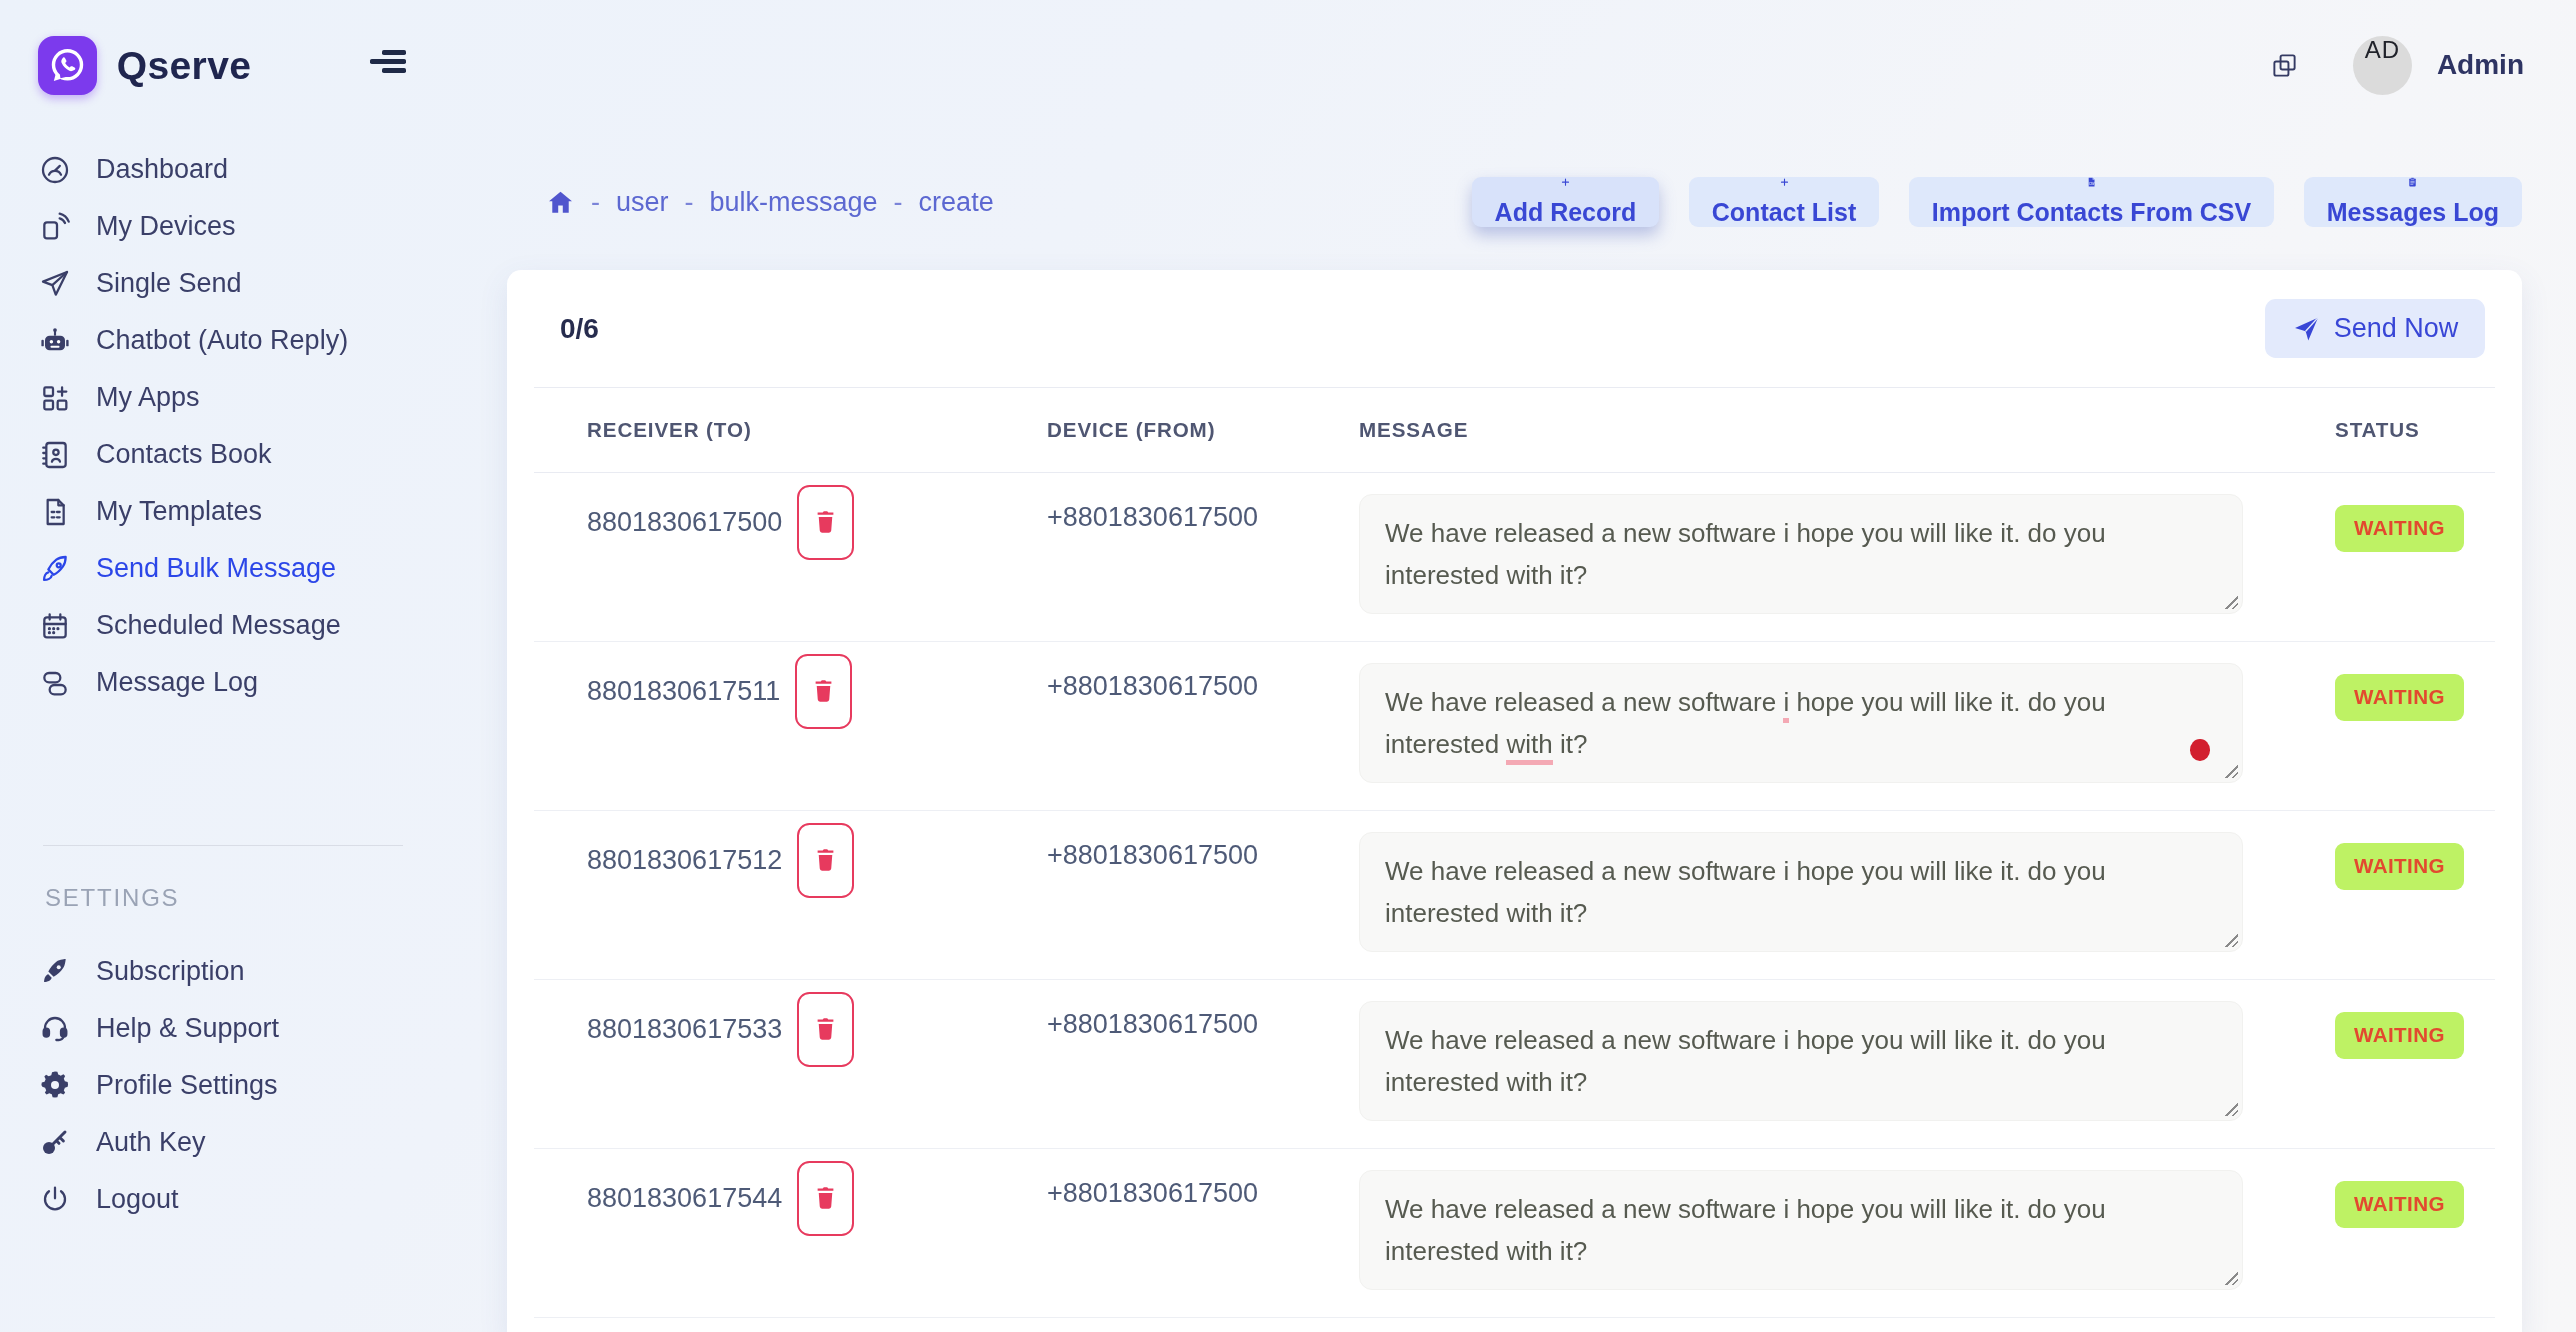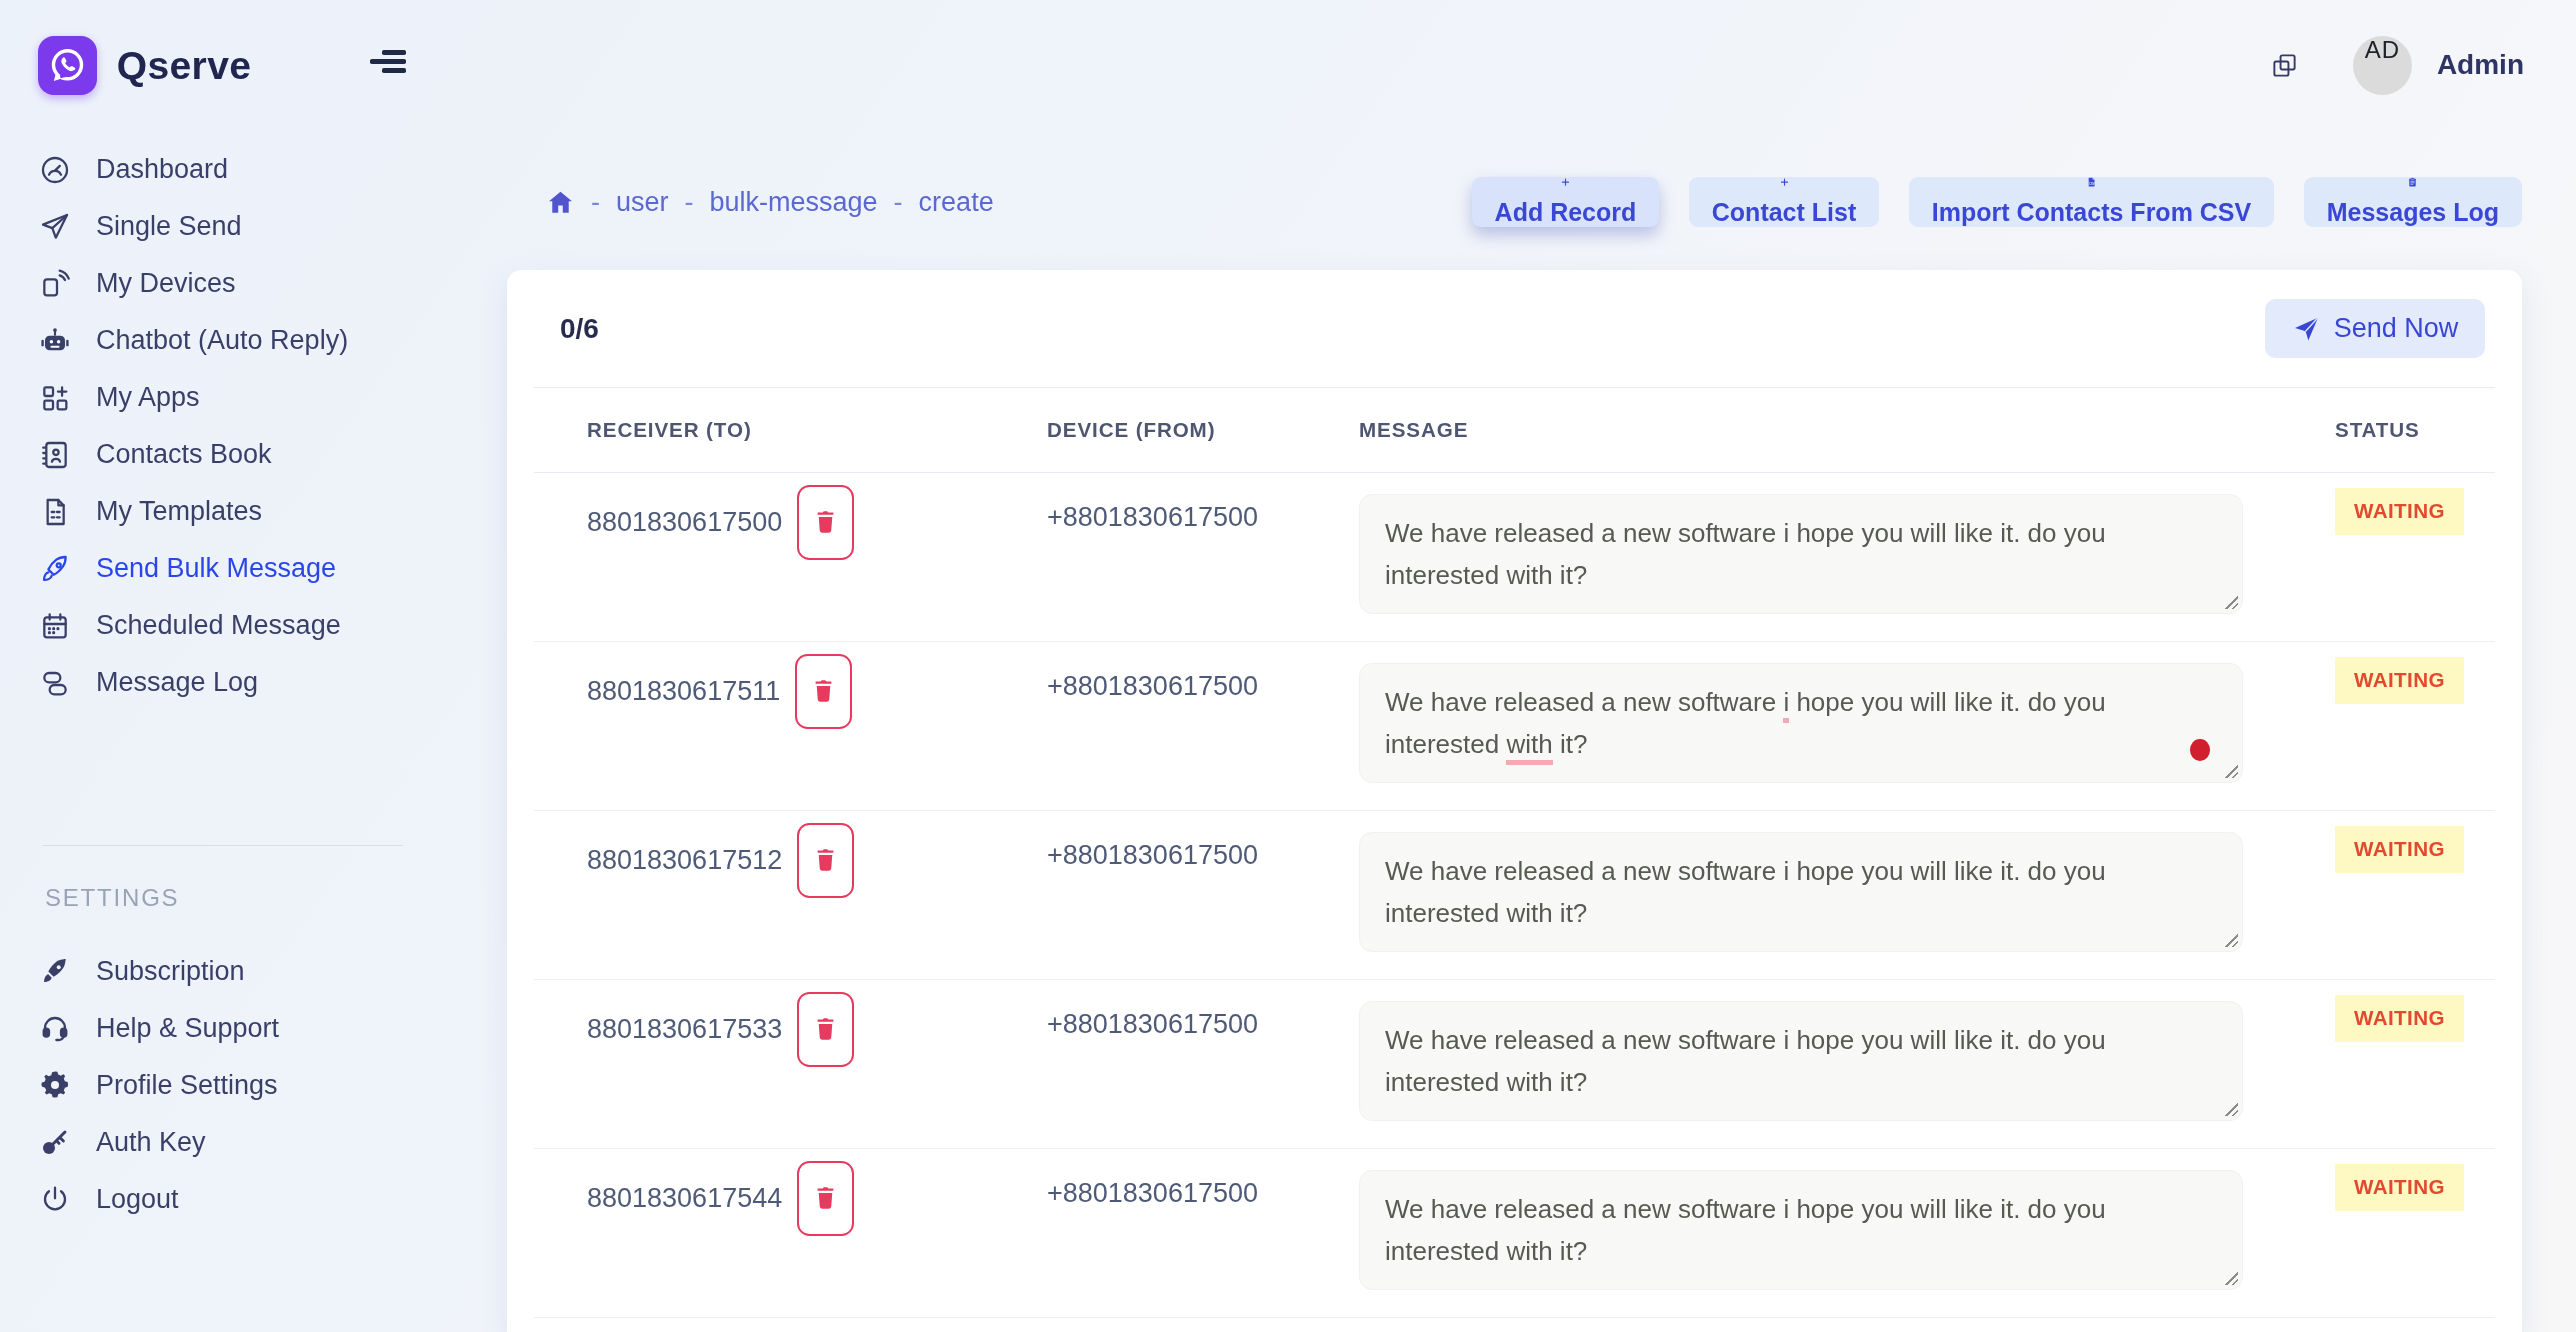--- a/index.html
+++ b/index.html
@@ -73,22 +73,22 @@
              color:#e73a5e; display:flex; align-items:center; justify-content:center; cursor:pointer; }
   .del-btn svg { width:27px; height:27px; }
   .cell-device { padding-top:29px; font-size:27px; color:#4e5a77; }
   .msg-box { position:relative; margin-top:21.5px; width:884px; height:120px; background:#f8f8f7;
              border:0.9px solid #f1f1ef; border-radius:13px; padding:18px 25px; font-size:26px;
              line-height:1.6; color:#565a50; overflow:hidden; cursor:text; }
   .grip { position:absolute; right:4.5px; bottom:4.5px; width:14.3px; height:14.3px; cursor:nwse-resize;
           background:linear-gradient(135deg, transparent 0 55%, #8a8a8a 55% 63%, transparent 63% 78%, #8a8a8a 78% 86%, transparent 86%); }
   .spell { border-bottom:5.4px solid #f4a9b4; padding-bottom:0.9px; }
   .ext-dot { position:absolute; right:32px; top:75px; width:19.7px; height:21.5px; border-radius:50%; background:#d21f2e; }
-  .badge { display:inline-block; margin-top:15px; padding:11.6px 19px; border-radius:1px;
-           background:#fef9c3; color:#e2492f; font-size:20.6px; font-weight:700; letter-spacing:0.4px; }
+  .badge { display:inline-block; margin-top:32px; padding:11.6px 19px; border-radius:9px;
+           background:#bef264; color:#e2492f; font-size:20.6px; font-weight:700; letter-spacing:0.4px; }
 
   svg.stroke { fill:none; stroke:currentColor; stroke-width:1.7; stroke-linecap:round; stroke-linejoin:round; }
 </style>
 </head>
 <body>
 
 <div class="page">
 
   <div class="topbar">
     <div class="brand">
@@ -127,33 +127,33 @@
       <svg class="stroke" viewBox="0 0 24 24">
         <circle cx="12" cy="12" r="9"></circle>
           <path d="M12 12.5l3.6-3.6"></path>
           <path d="M7.5 15.5a5 5 0 0 1 9 0"></path>
       </svg>
       <span>Dashboard</span>
     </div>
 
     <div class="side-item">
       <svg class="stroke" viewBox="0 0 24 24">
-        <path d="M21 3L3 10.2l7 2.6L12.6 20 21 3z"></path>
-          <path d="M10 12.8L21 3"></path>
-      </svg>
-      <span>Single Send</span>
-    </div>
-
-    <div class="side-item">
-      <svg class="stroke" viewBox="0 0 24 24">
         <rect x="4" y="8.5" width="9.5" height="12" rx="2"></rect>
           <path d="M15.5 5.5a6 6 0 0 1 4 3.5"></path>
           <path d="M15.5 2a10 10 0 0 1 6.8 6"></path>
       </svg>
       <span>My Devices</span>
+    </div>
+
+    <div class="side-item">
+      <svg class="stroke" viewBox="0 0 24 24">
+        <path d="M21 3L3 10.2l7 2.6L12.6 20 21 3z"></path>
+          <path d="M10 12.8L21 3"></path>
+      </svg>
+      <span>Single Send</span>
     </div>
 
     <div class="side-item">
       <svg viewBox="0 0 24 24">
         <rect x="4.5" y="8" width="15" height="11" rx="3.5" fill="currentColor"></rect>
         <circle cx="9.3" cy="12.5" r="1.3" fill="#fff"></circle>
           <circle cx="14.7" cy="12.5" r="1.3" fill="#fff"></circle>
         <rect x="8.6" y="15.6" width="6.8" height="1.4" rx=".7" fill="#fff"></rect>
         <rect x="11.2" y="4.5" width="1.6" height="3.5" fill="currentColor"></rect>
         <circle cx="12" cy="3.8" r="1.4" fill="currentColor"></circle>

